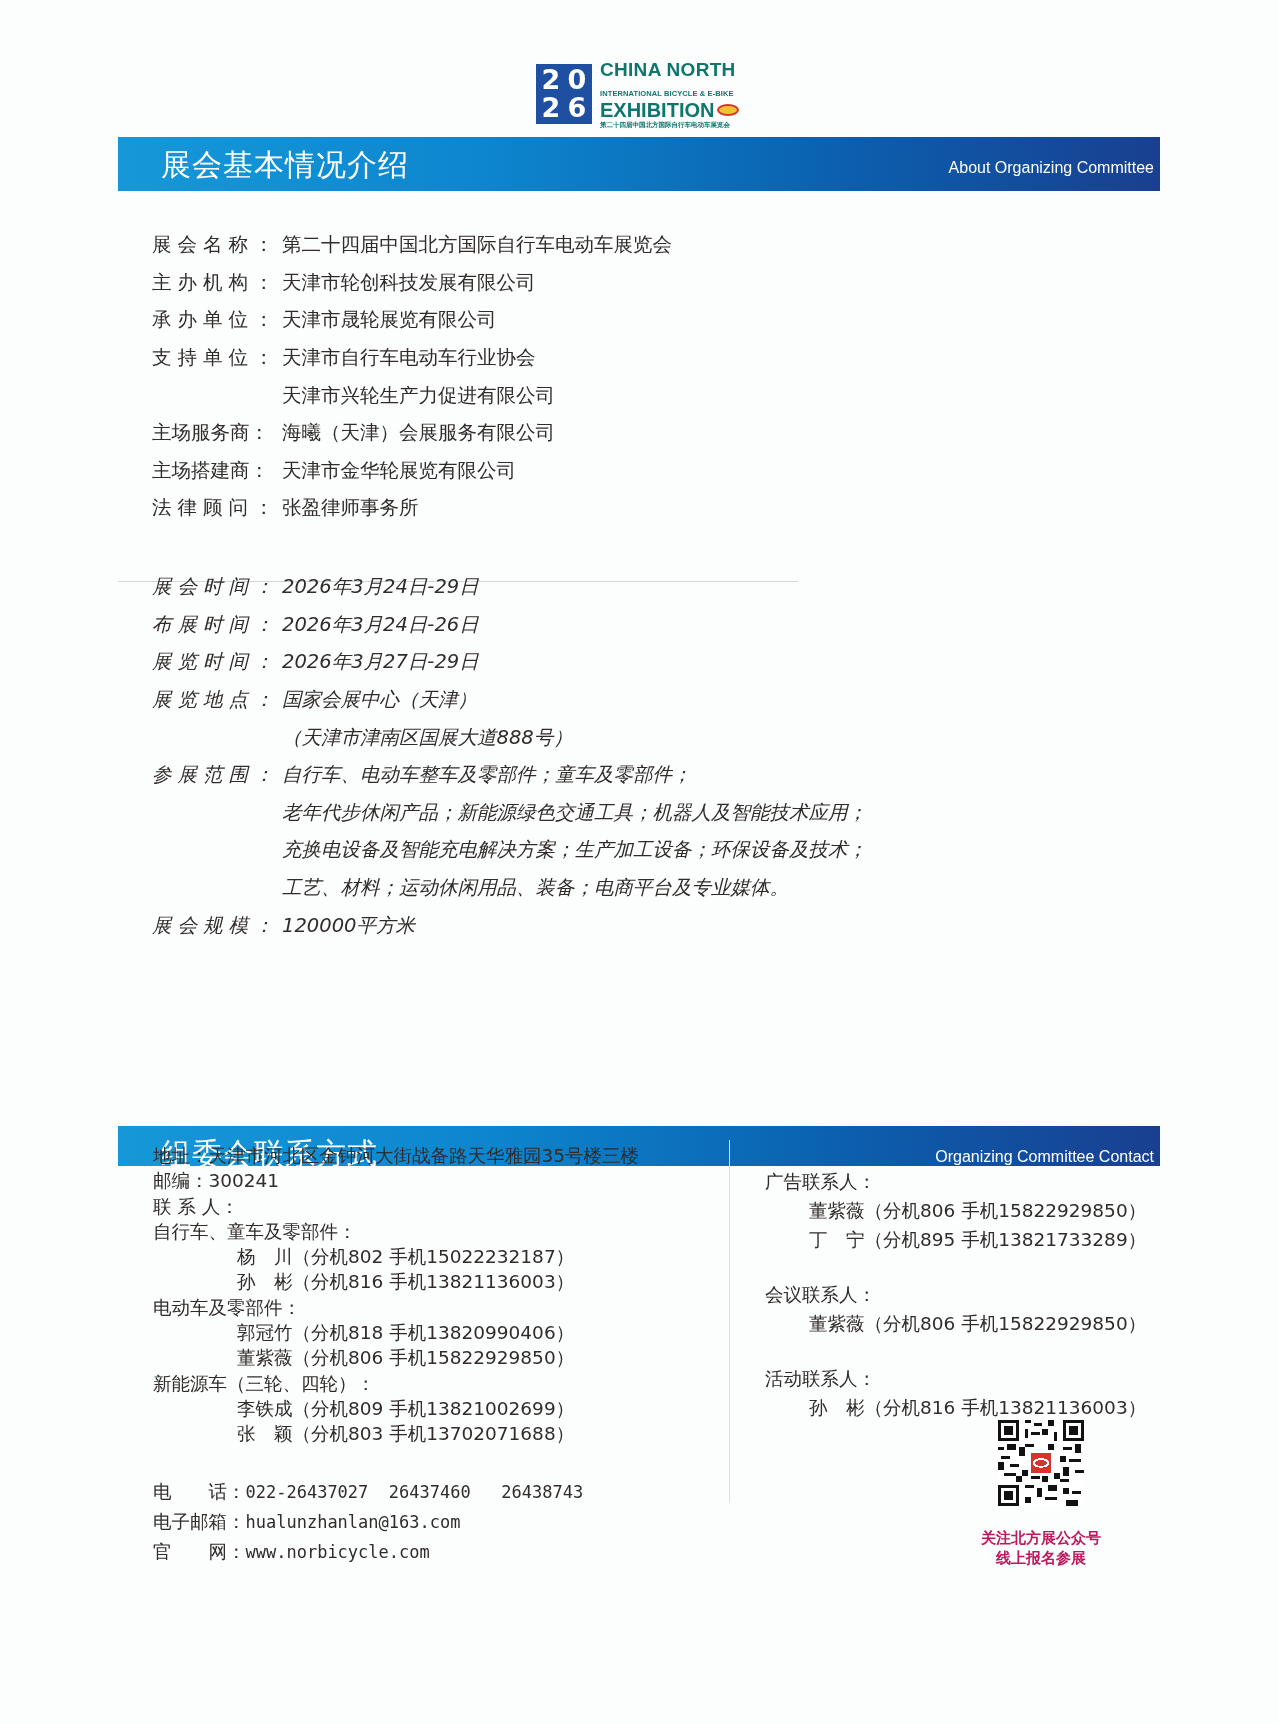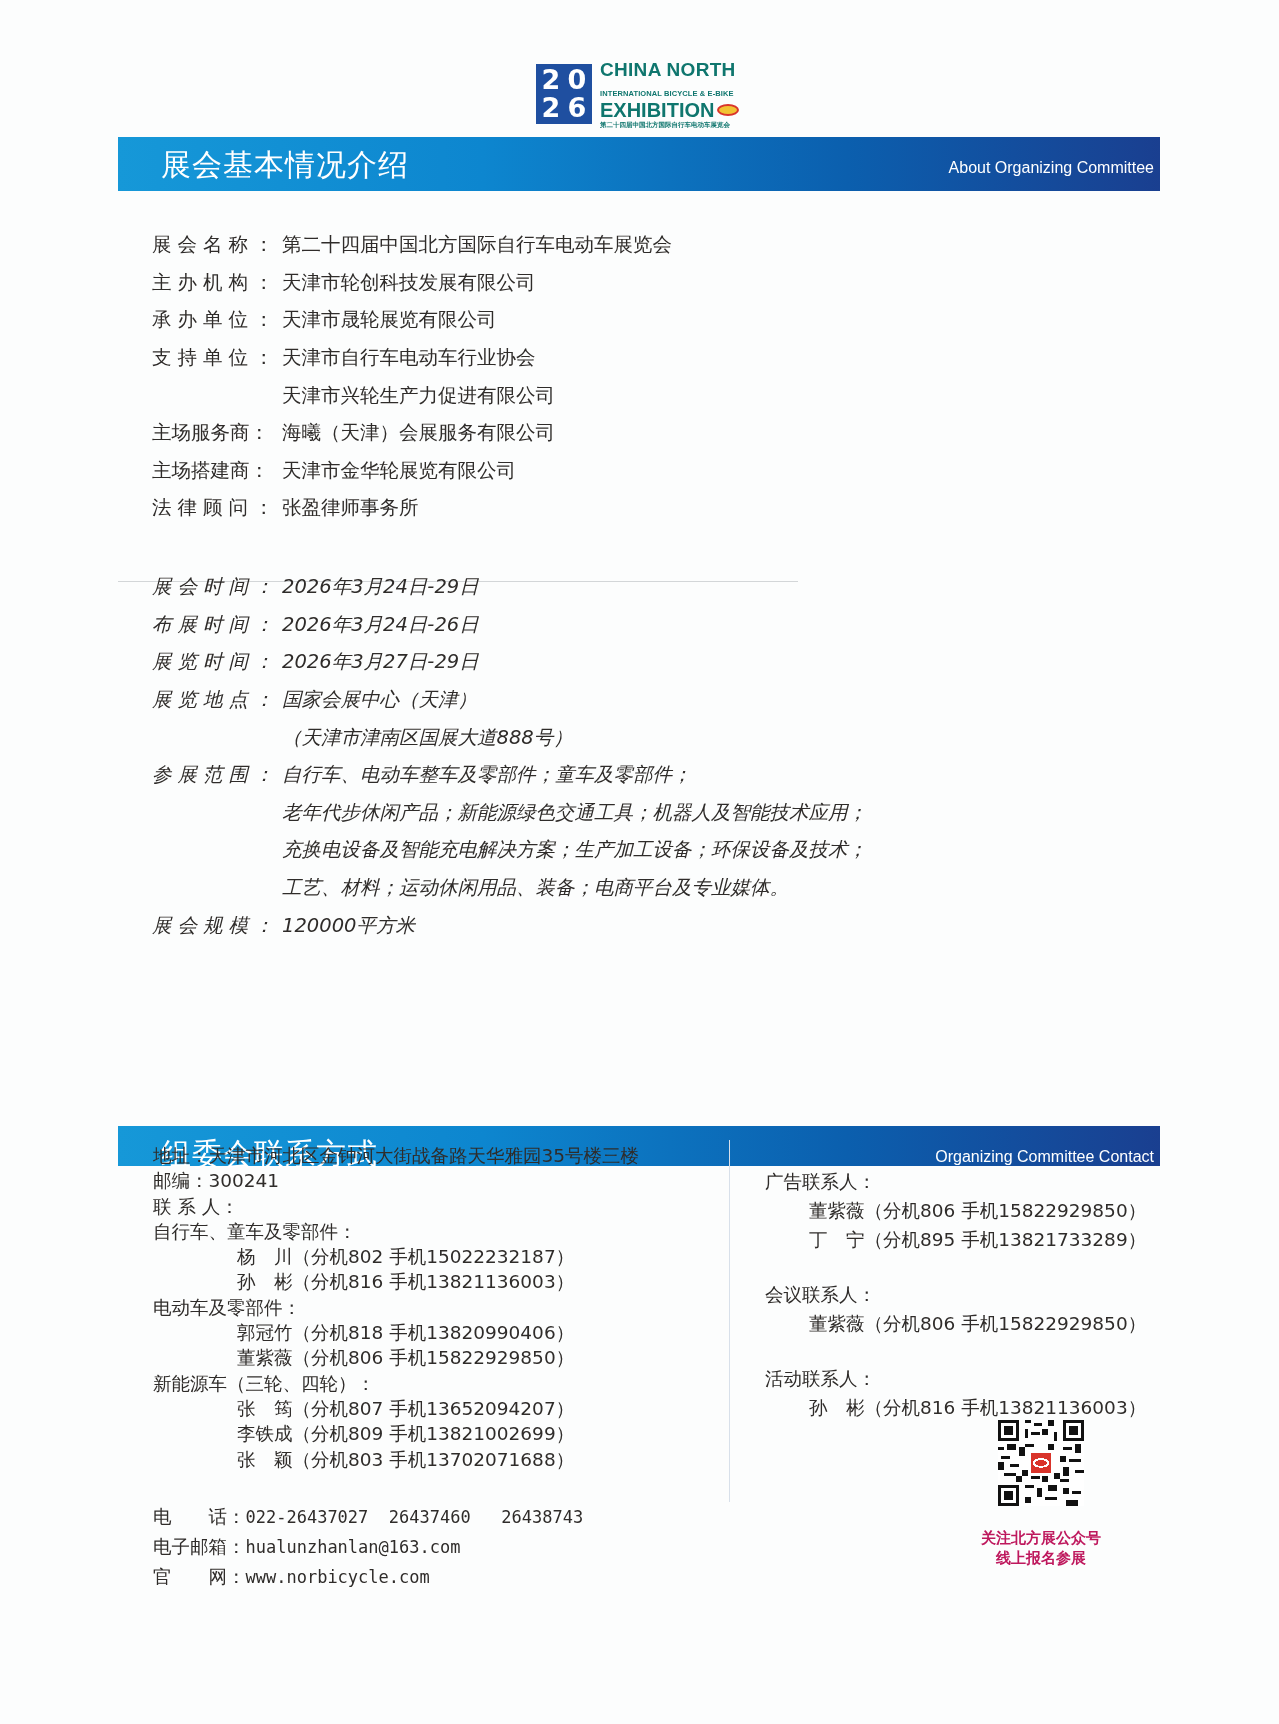--- a/index.html
+++ b/index.html
@@ -188,21 +188,20 @@
 
   <div>自行车、童车及零部件：</div>
   <div class="indent">杨　川（分机802 手机15022232187）</div>
   <div class="indent">孙　彬（分机816 手机13821136003）</div>
 
   <div>电动车及零部件：</div>
   <div class="indent">郭冠竹（分机818 手机13820990406）</div>
   <div class="indent">董紫薇（分机806 手机15822929850）</div>
 
   <div>新能源车（三轮、四轮）：</div>
-  <div class="indent">张　筠（分机807 手机13652094207）</div>
   <div class="indent">李铁成（分机809 手机13821002699）</div>
   <div class="indent">张　颖（分机803 手机13702071688）</div>
 
   <div class="gap"></div>
   <div style="line-height:29px"><span>电　　话：</span><span class="mono" style="white-space:pre">022-26437027  26437460   26438743</span></div>
   <div style="line-height:29px"><span>电子邮箱：</span><span class="mono">hualunzhanlan@163.com</span></div>
   <div style="line-height:29px"><span>官　　网：</span><span class="mono">www.norbicycle.com</span></div>
 </div>
 
 <div class="vline"></div>

